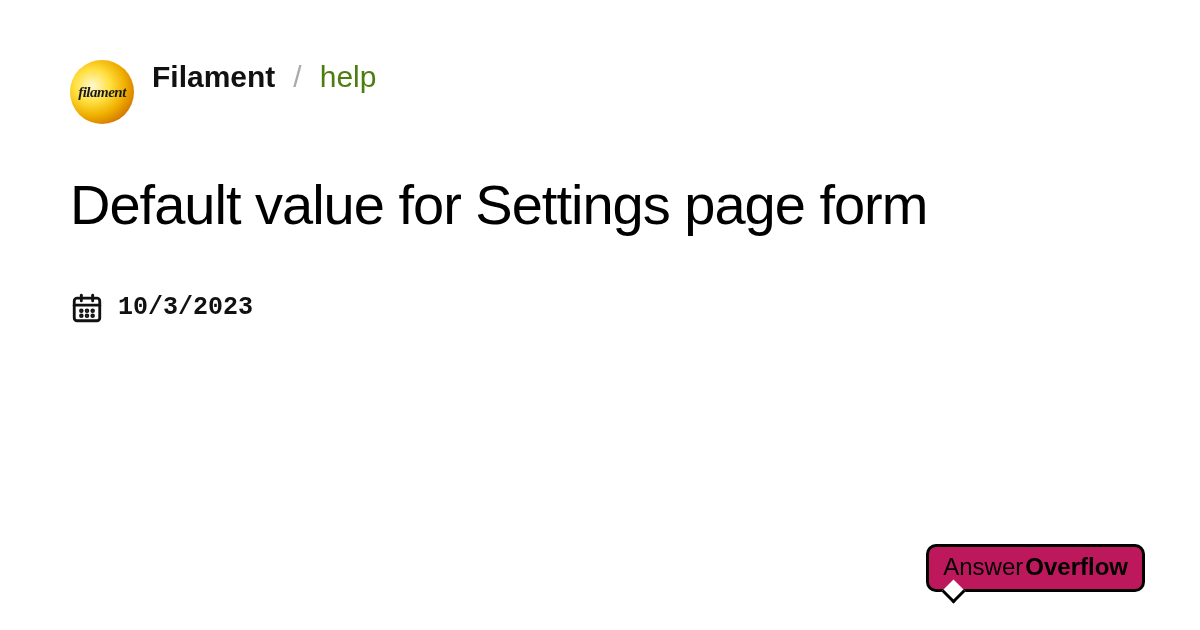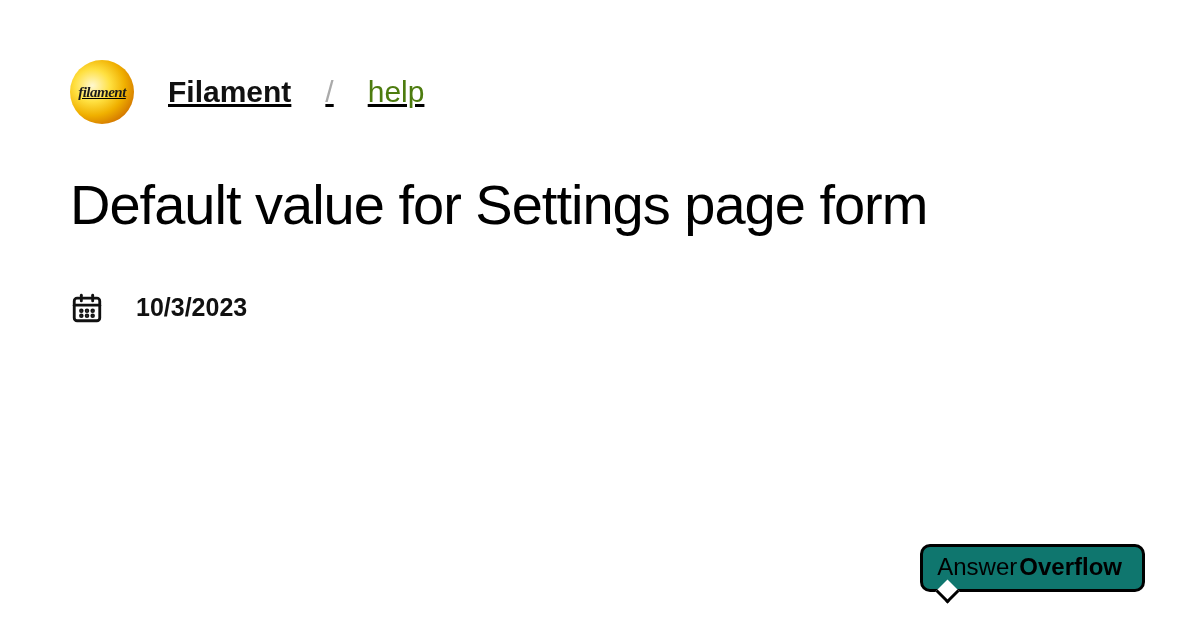--- a/index.html
+++ b/index.html
@@ -9,24 +9,23 @@
   background: #ffffff;
   font-family: -apple-system, BlinkMacSystemFont, "Segoe UI", Helvetica, Arial, sans-serif;
   position: relative;
   overflow: hidden;
 }
 .container {
   padding: 60px 70px 0 70px;
 }
 .breadcrumb {
   display: flex;
-  align-items: center;
-  gap: 34px;
+  align-items: flex-start;
+  gap: 18px;
   margin-bottom: 50px;
-  text-decoration: underline;
 }
 .avatar {
   width: 64px;
   height: 64px;
   border-radius: 50%;
   background: radial-gradient(ellipse at 35% 40%, #fff8d0 0%, #ffe040 30%, #f0b000 55%, #d07000 80%);
   display: flex;
   align-items: center;
   justify-content: center;
   overflow: hidden;
@@ -64,21 +63,22 @@
   margin-bottom: 55px;
 }
 .meta {
   display: flex;
   align-items: center;
   gap: 55px;
 }
 .meta-item {
   display: flex;
   align-items: center;
-  gap: 32px;
+  gap: 14px;
+  font-family: Liberation Mono, monospace;
 }
 .meta-text {
   font-size: 25px;
   font-weight: 700;
   color: #111;
 }
 .icon-box {
   display: flex;
   align-items: center;
   justify-content: center;
@@ -86,23 +86,23 @@
 .logo {
   position: absolute;
   bottom: 38px;
   right: 55px;
   display: flex;
   align-items: center;
 }
 .logo-bubble {
   border: 3px solid #000;
   border-radius: 10px;
-  padding: 6px 20px 8px 14px;
+  padding: 6px 14px 8px 14px;
   position: relative;
-  background: #0f766e;
+  background: #be185d;
 }
 .logo-bubble::after {
   content: "";
   position: absolute;
   bottom: -11px;
   left: 16px;
   width: 14px;
   height: 14px;
   background: #fff;
   border-right: 3px solid #000;

